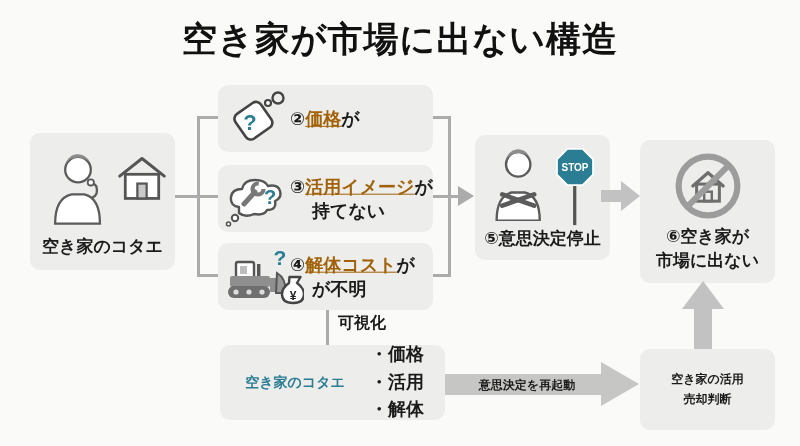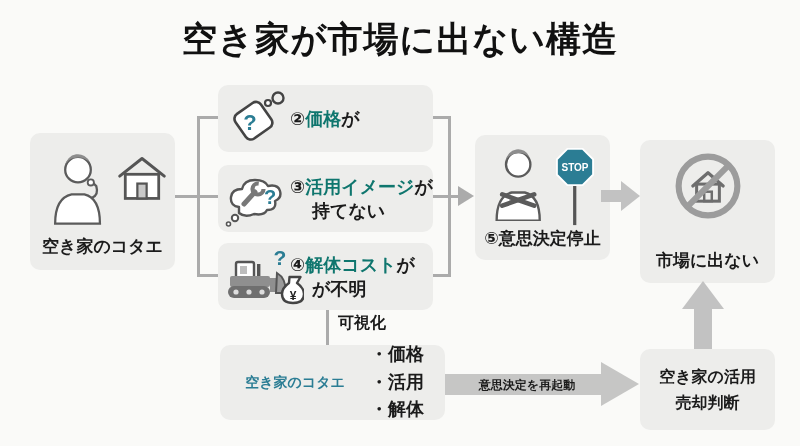--- a/index.html
+++ b/index.html
@@ -12,32 +12,32 @@
   .box{position:absolute; background:#ededeb; border-radius:10px;}
   .line{position:absolute; background:#ababab;}
   .tri{position:absolute; width:0; height:0;}
   #title{position:absolute; top:16px; left:0; width:100%;
     text-align:center; font-size:35px; letter-spacing:1px; color:#111;}
   .boxlabel{position:absolute; left:0; width:100%; text-align:center;
     font-size:17px; color:#1b1b1b;}
   .reason-text{position:absolute; left:72px; top:50%; transform:translateY(-50%);
     font-size:18px; line-height:1.35; white-space:nowrap;}
   .reason-line2{padding-left:22px;}
-  .hl{color:#0f766e;}
+  .hl{color:#a16207;text-decoration:underline;}
   .icon{position:absolute;}
   #viz-label{position:absolute; left:338px; top:313px; font-size:16px;}
   #restart-label{position:absolute; left:452px; top:377px; width:150px;
     text-align:center; font-size:12px; z-index:2;}
   #kotae-box{display:flex; align-items:center;}
   #kotae-left{width:150px; text-align:center; line-height:1.3;}
   #kotae-title{font-size:14px; color:#2b7d94;}
   #kotae-subtitle{font-size:17px; color:#1b1b1b;}
   #kotae-bullets{font-size:18px; line-height:1.55; text-align:left;}
   #decision-box{display:flex; align-items:center; justify-content:center;
-    text-align:center; font-size:16px; line-height:1.6;}
+    text-align:center; font-size:12px; line-height:1.6;}
   #no-market-label{bottom:10px; line-height:1.4;}
 </style>
 </head>
 <body>
 
 <div id="stage">
 
   <div id="title">空き家が市場に出ない構造</div>
 
   <div class="box" id="owner-box" style="left:30px; top:133px; width:145px; height:137px;">
@@ -125,20 +125,21 @@
 
   <div class="box" style="left:640px; top:140px; width:135px; height:143px;">
     <svg class="icon" style="left:32px; top:10px;" width="72" height="72" viewBox="0 0 76 76">
       <circle cx="38" cy="38" r="31" fill="none" stroke="#9c9c9c" stroke-width="6.5"></circle>
       <path d="M22 38 L38 24 L54 38" fill="none" stroke="#6e6e6e" stroke-width="3.4" stroke-linecap="round" stroke-linejoin="round"></path>
       <rect x="26" y="36" width="24" height="18" fill="none" stroke="#6e6e6e" stroke-width="3.2"></rect>
       <rect x="34" y="44" width="8" height="10" fill="none" stroke="#6e6e6e" stroke-width="2.6"></rect>
       <line x1="16" y1="60" x2="60" y2="16" stroke="#9c9c9c" stroke-width="6.5"></line>
     </svg>
     <div class="boxlabel" id="no-market-label">
+      <div>⑥空き家が</div>
       <div>市場に出ない</div>
     </div>
   </div>
 
   <div class="line" style="left:175px; top:195px; width:25px; height:3px;"></div>
   <div class="line" style="left:197px; top:116px; width:3px; height:161px;"></div>
   <div class="line" style="left:199px; top:116px; width:19px; height:3px;"></div>
   <div class="line" style="left:199px; top:195px; width:19px; height:3px;"></div>
   <div class="line" style="left:199px; top:274px; width:19px; height:3px;"></div>
 

